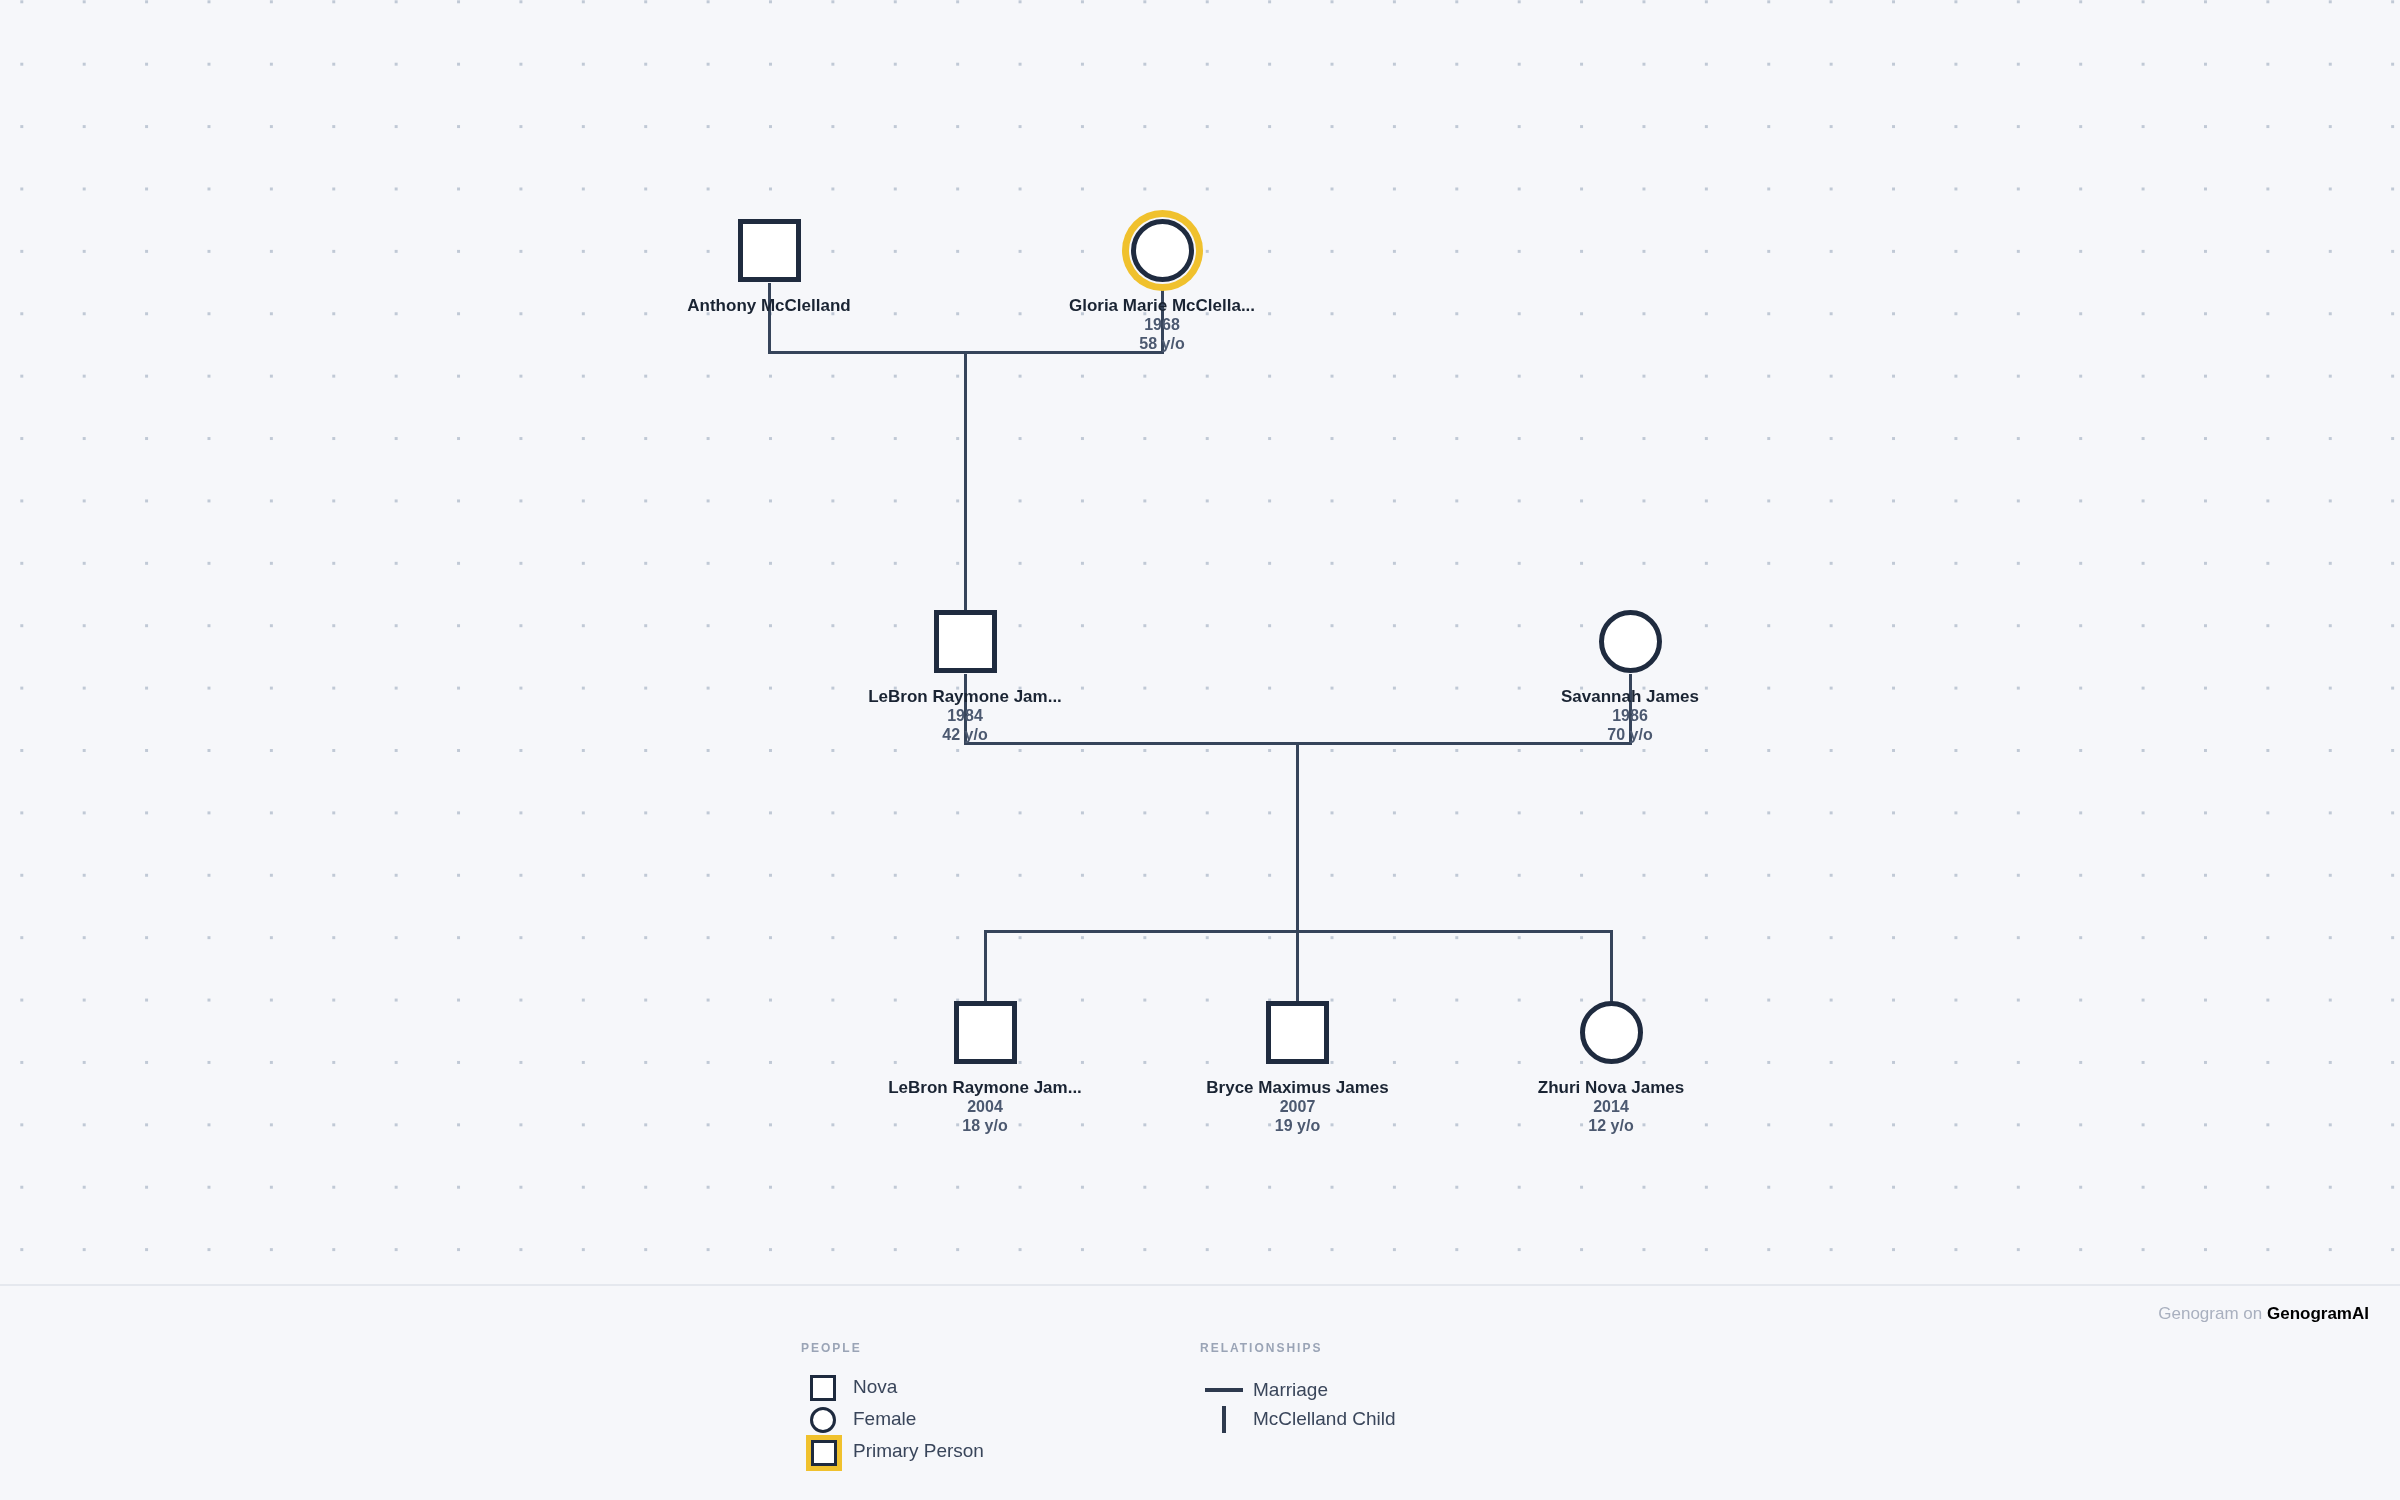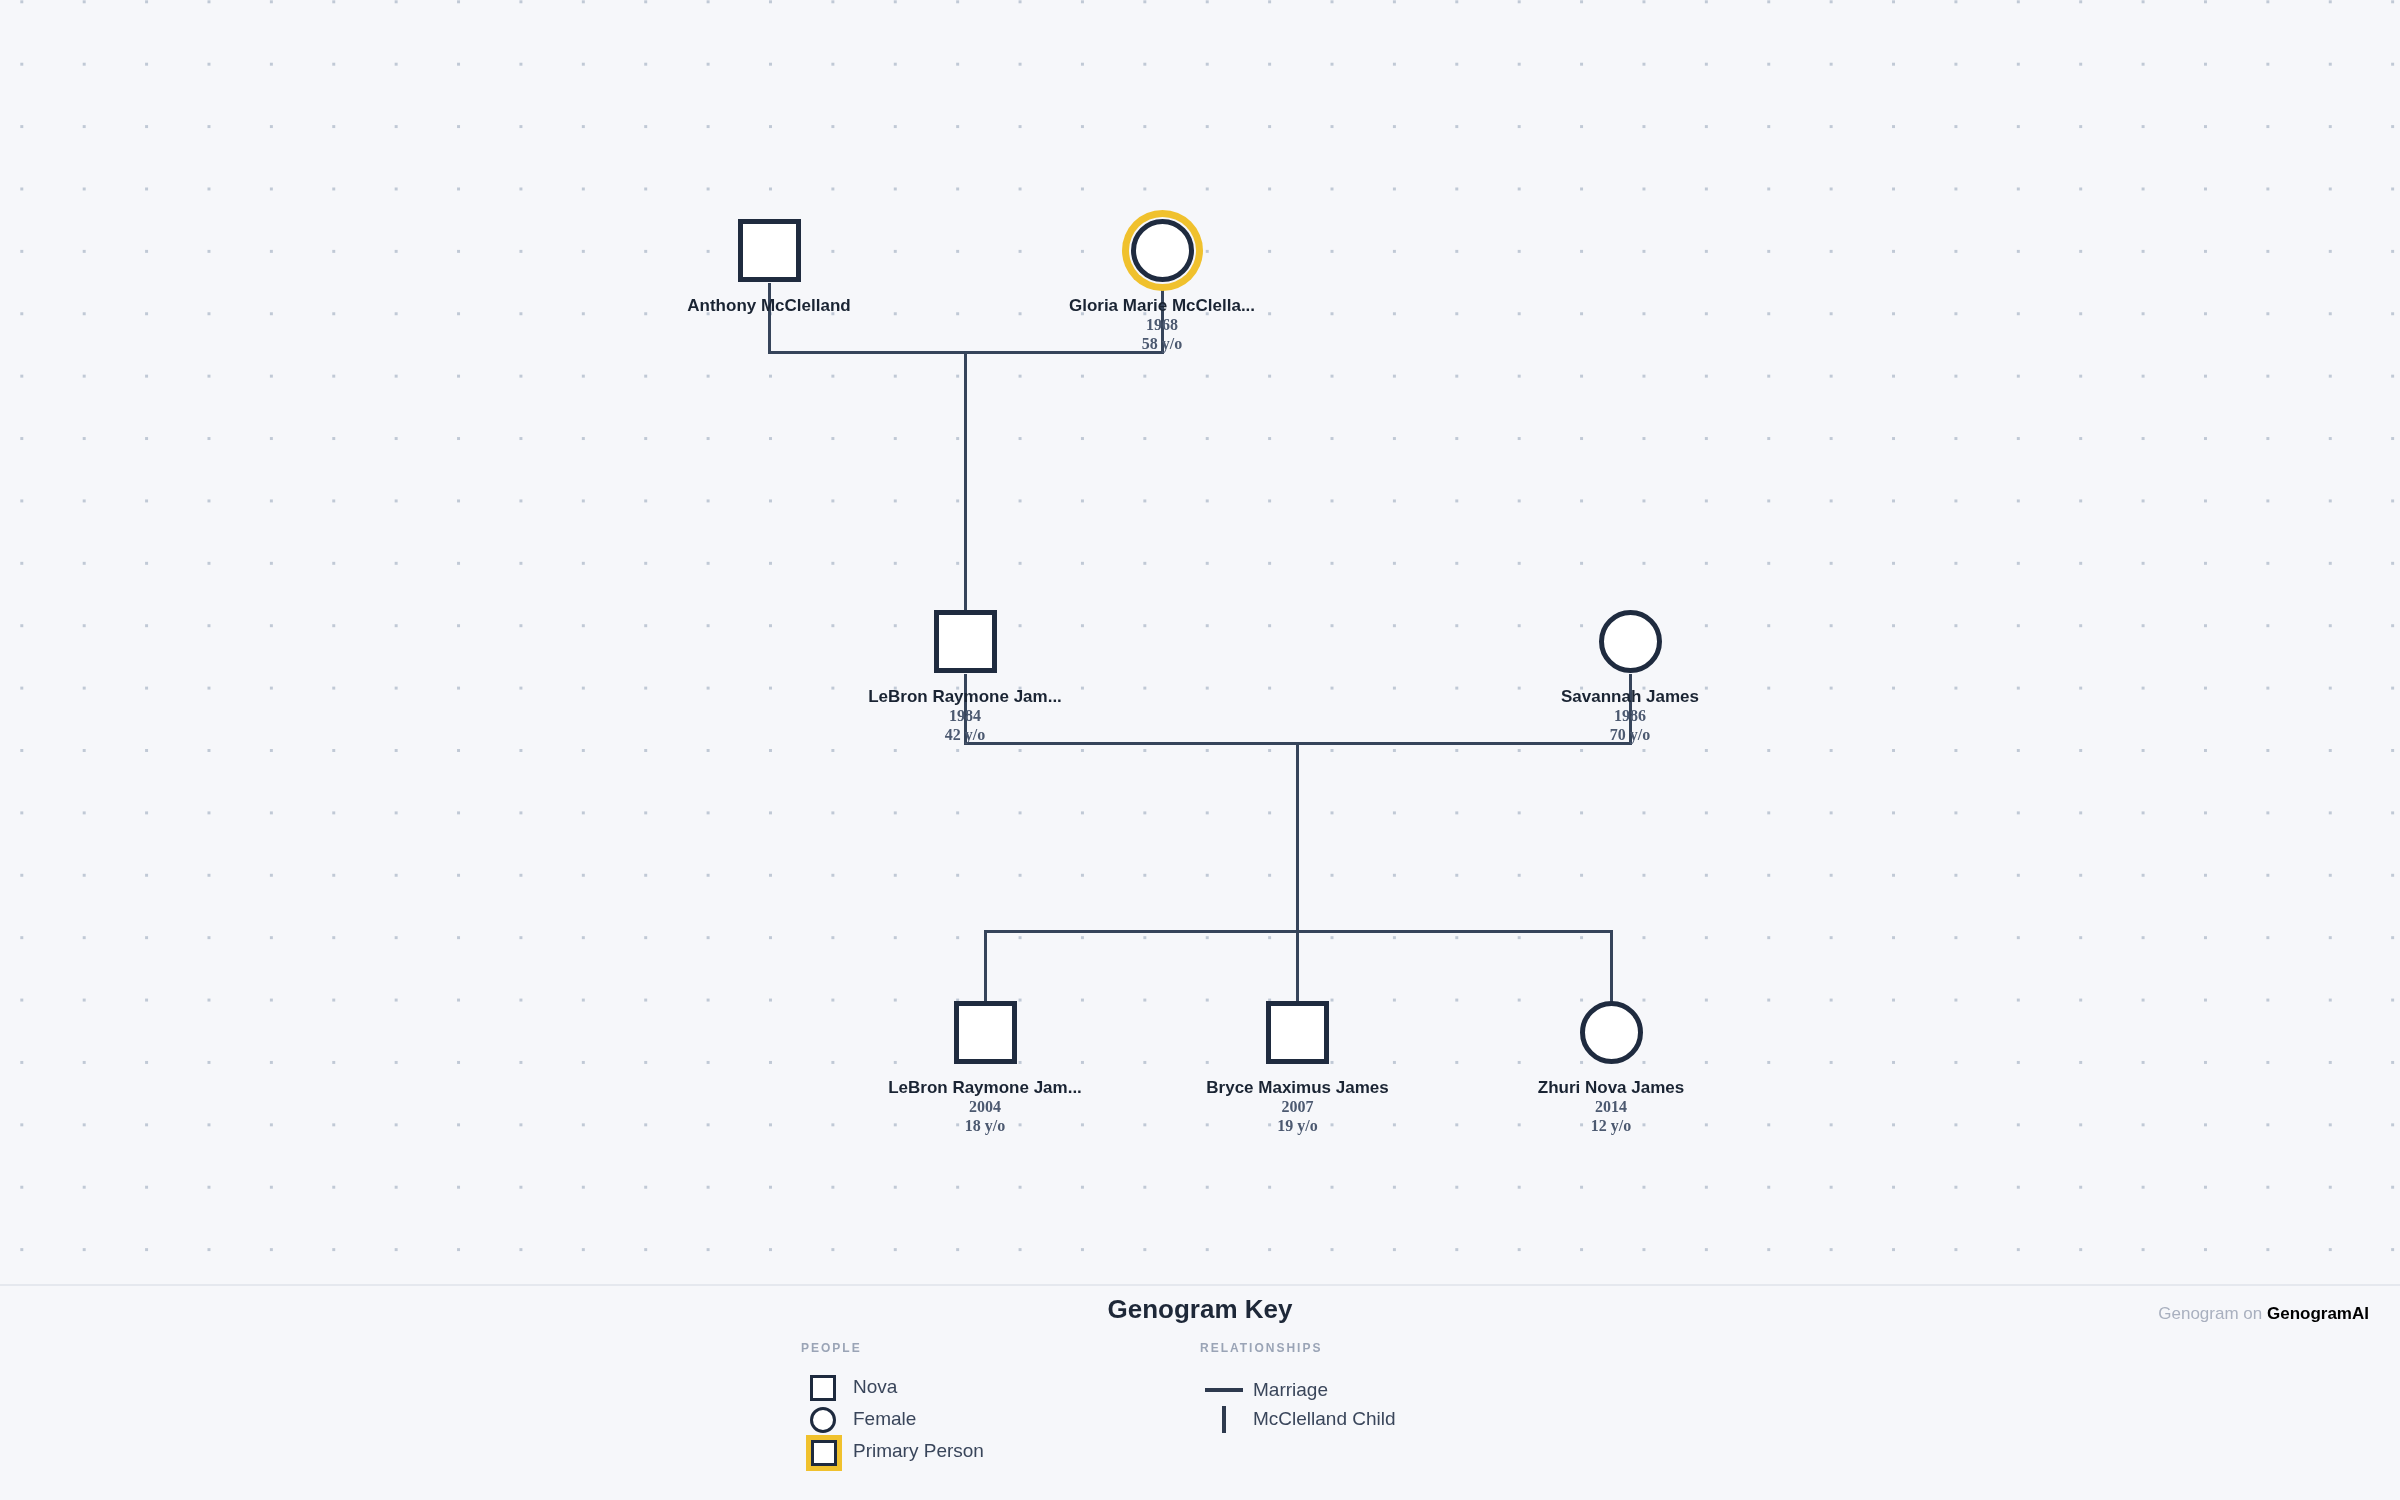--- a/index.html
+++ b/index.html
@@ -26,21 +26,21 @@
     position:absolute; left:-31.5px; top:0; width:63px; height:63px;
     background:#ffffff; border:5px solid #1f2b3f; z-index:2;
   }
   .shape.circle { border-radius:50%; }
   .shape.primary { box-shadow: 0 0 0 2px #f6f7fa, 0 0 0 9px #f0c12d; }
   .label {
     position:absolute; top:77px; left:0; transform:translateX(-50%);
     text-align:center; white-space:nowrap; z-index:3;
   }
   .label .name { font-size:17px; font-weight:700; color:#1a2433; line-height:19px; }
-  .label .meta { font-size:16px; font-weight:700; color:#4c5970; line-height:19px;font-family:Liberation Serif, serif; }
+  .label .meta { font-size:16px; font-weight:700; color:#4c5970; line-height:19px; }
 
   
   .key-title {
     position:absolute; left:0; top:1294px; width:2400px; text-align:center;
     font-size:26px; font-weight:700; color:#1e2838;
   }
   .credit { position:absolute; top:1304px; right:31px; font-size:17px; color:#a9b0bf; }
   .credit b { color:#000000; font-weight:700; }
 
   .section-label {
@@ -134,21 +134,20 @@
         <div class="name">Zhuri Nova James</div>
         <div class="meta">2014</div>
         <div class="meta">12 y/o</div>
       </div>
     </div>
 
   </div>
 
   <div class="divider"></div>
 
-  <div class="key-title">Genogram Key</div>
 
   <div class="credit">
     <span>Genogram on </span><b>GenogramAI</b>
   </div>
 
   <div class="section-label" style="left:801px; top:1341px;">PEOPLE</div>
 
   <div class="swatch sq" style="left:810px; top:1375px;"></div>
   <div class="legend-text" style="left:853px; top:1376px;">Nova</div>
 

